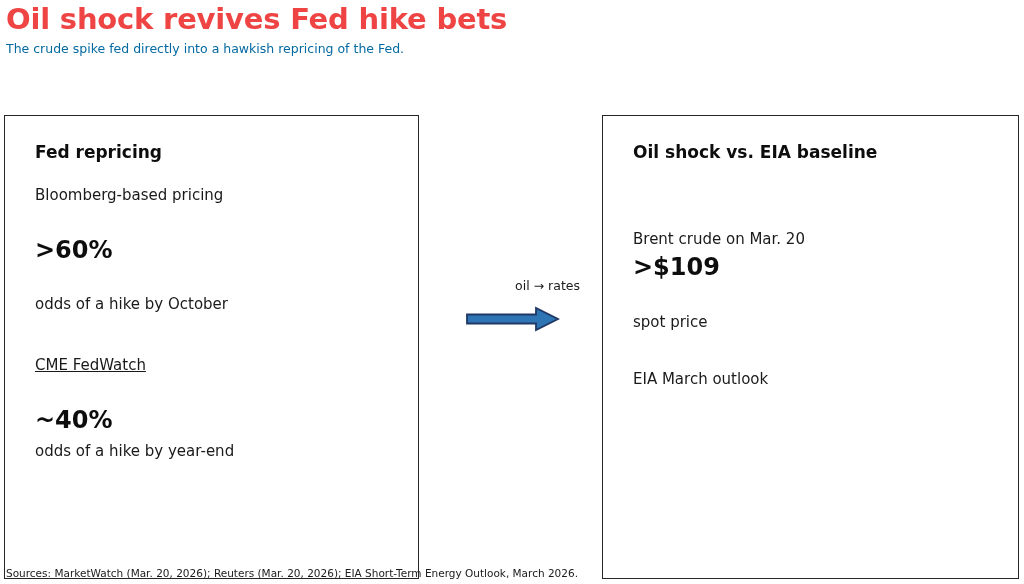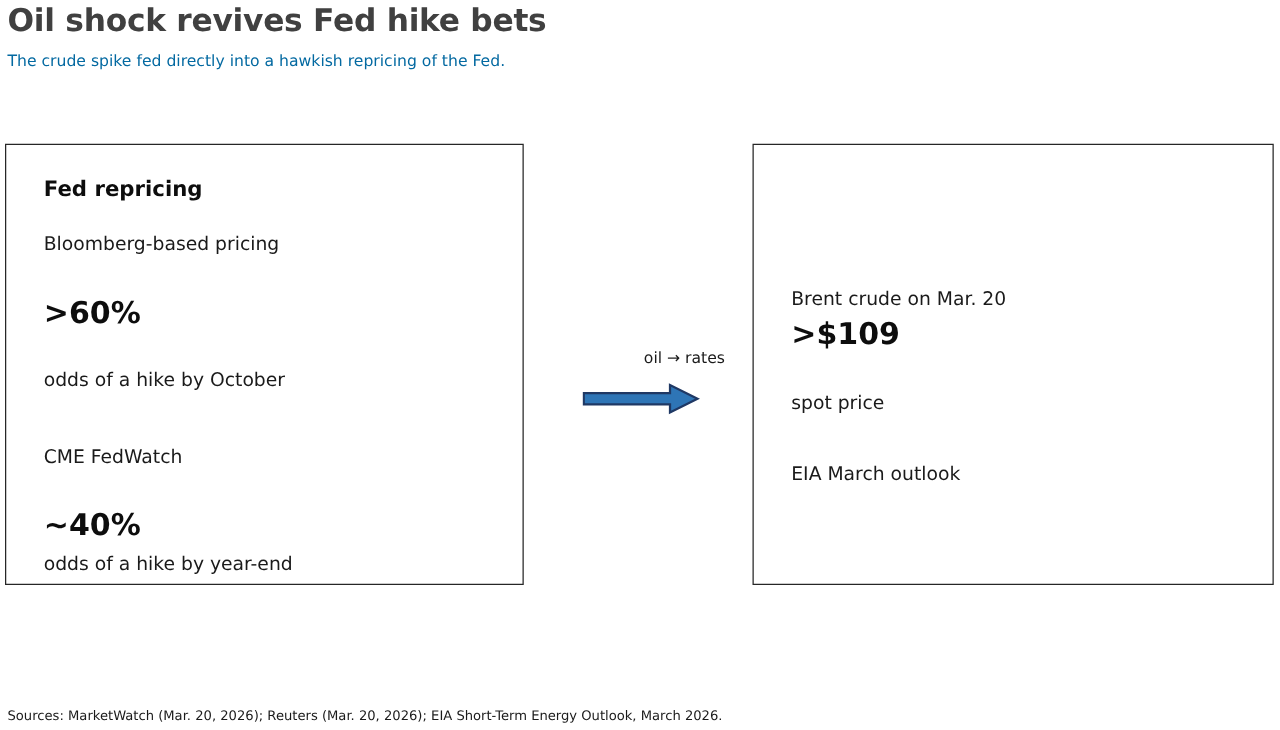--- a/index.html
+++ b/index.html
@@ -14,44 +14,44 @@
     font-family: "DejaVu Sans", sans-serif;
     color: #111111;
     overflow: hidden;
   }
 
   
   .page-title {
     position: absolute;
     left: 6px;
     top: 2px;
-    font-size: 25px;
+    font-size: 29px;
     font-weight: bold;
     letter-spacing: -0.2px;
-    color: #404040;
+    color: #ef4444;
     white-space: nowrap;
   }
   .page-subtitle {
     position: absolute;
     left: 6px;
     top: 41px;
     font-size: 12.5px;
     font-weight: normal;
     color: #0369a1;
     white-space: nowrap;
   }
 
   
   .panel {
     position: absolute;
     box-sizing: border-box;
     background: #ffffff;
     border: 1.4px solid #262626;
     top: 115px;
-    height: 353px;
+    height: 464px;
   }
   .panel-left  { left: 4px;   width: 415px; }
   .panel-right { left: 602px; width: 417px; }
 
   .panel-inner {
     position: relative;
     width: 100%;
     height: 100%;
   }
 
@@ -79,21 +79,21 @@
   .stat-value.two-line {
     line-height: 1.16;
     white-space: pre-line;
   }
 
   
   .l-heading { left: 30px; top: 26px; }
   .l-cap1    { left: 30px; top: 70px; }
   .l-val1    { left: 30px; top: 120px; }
   .l-sub1    { left: 30px; top: 179px; }
-  .l-cap2    { left: 30px; top: 240px; }
+  .l-cap2    { left: 30px; top: 240px; text-decoration: underline; }
   .l-val2    { left: 30px; top: 290px; }
   .l-sub2    { left: 30px; top: 326px; }
 
   
   .r-heading { left: 30px; top: 26px; }
   .r-cap1    { left: 30px; top: 90px; margin-top: 24px; }
   .r-val1    { left: 30px; top: 137px; }
   .r-sub1    { left: 30px; top: 197px; }
   .r-cap2    { left: 30px; top: 254px; }
   .r-val2    { left: 30px; top: 287px; }
@@ -156,20 +156,21 @@
   <div class="connector-label">oil → rates</div>
   <span class="connector-arrow">
     <svg width="94" height="26" viewBox="0 0 94 26">
       <polygon points="1,8.5 70,8.5 70,2 92,13 70,24 70,17.5 1,17.5" fill="#2E75B6" stroke="#1F3864" stroke-width="1.8" stroke-linejoin="miter"></polygon>
     </svg>
   </span>
 </div>
 
 <div class="panel panel-right">
   <div class="panel-inner">
+    <div class="panel-heading r-heading">Oil shock vs. EIA baseline</div>
 
     <div class="stat-label r-cap1">Brent crude on Mar. 20</div>
     <div class="stat-value r-val1">&gt;$109</div>
     <div class="stat-label r-sub1">spot price</div>
 
     <div class="stat-label r-cap2">EIA March outlook</div>
   </div>
 </div>
 
 <div class="sources">Sources: MarketWatch (Mar. 20, 2026); Reuters (Mar. 20, 2026); EIA Short-Term Energy Outlook, March 2026.</div>

